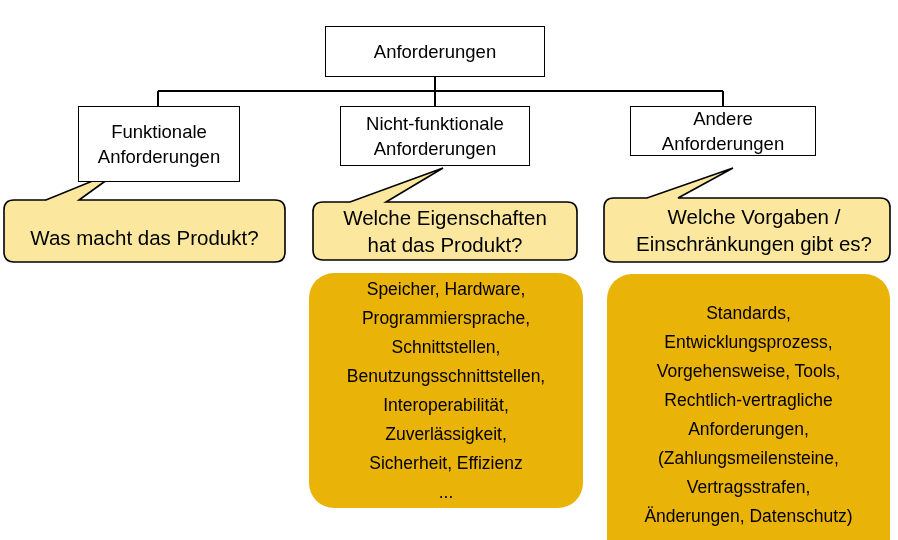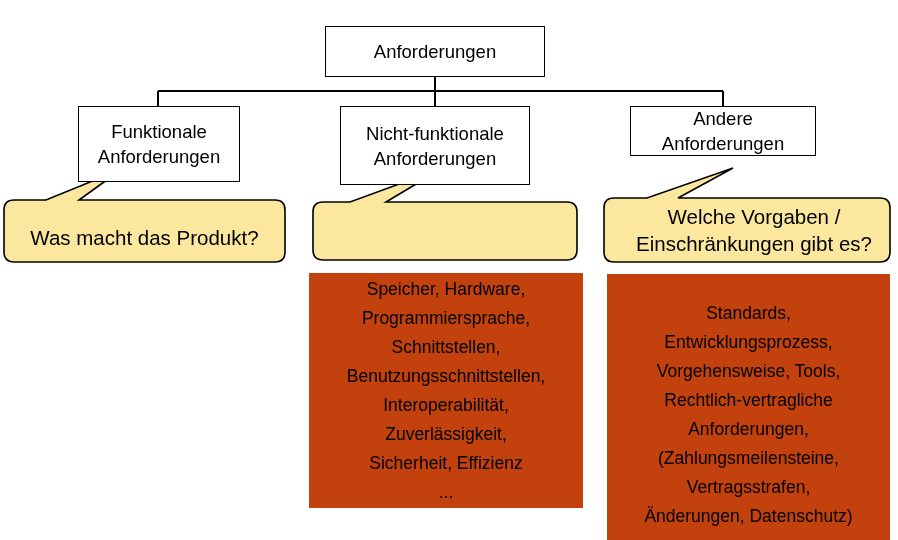--- a/index.html
+++ b/index.html
@@ -53,25 +53,26 @@
     align-items: center;
     justify-content: center;
     text-align: center;
     font-size: 20.5px;
     line-height: 27px;
     white-space: pre-line;
   }
   .panel {
     position: absolute;
     box-sizing: border-box;
-    background: #c2410c;
+    background: #eab308;
     display: flex;
     align-items: center;
     justify-content: center;
     text-align: center;
+    border-radius: 25px;
   }
   .panel-text {
     font-size: 17.5px;
     line-height: 29px;
     white-space: pre-line;
   }
 </style>
 </head>
 <body>
 
@@ -90,32 +91,34 @@
 
   <div class="node-box" style="left:325px; top:26px; width:220px; height:51px;">
     <div class="node-label">Anforderungen</div>
   </div>
 
   <div class="node-box" style="left:78px; top:106px; width:162px; height:76px;">
     <div class="node-label">Funktionale
 Anforderungen</div>
   </div>
 
-  <div class="node-box" style="left:340px; top:106px; width:190px; height:79px;">
+  <div class="node-box" style="left:340px; top:106px; width:190px; height:60px;">
     <div class="node-label">Nicht-funktionale
 Anforderungen</div>
   </div>
 
   <div class="node-box" style="left:630px; top:106px; width:186px; height:50px;">
     <div class="node-label">Andere
 Anforderungen</div>
   </div>
 
   <div class="bubble-text" style="left:4px; top:200px; width:281px; height:74px;">Was macht das Produkt?</div>
 
+  <div class="bubble-text" style="left:313px; top:202px; width:264px; height:58px;">Welche Eigenschaften
+hat das Produkt?</div>
 
   <div class="bubble-text" style="left:604px; top:198px; width:300px; height:64px;">Welche Vorgaben /
 Einschränkungen gibt es?</div>
 
   <div class="panel" style="left:309px; top:273px; width:274px; height:235px;">
     <div class="panel-text">Speicher, Hardware,
 Programmiersprache,
 Schnittstellen,
 Benutzungsschnittstellen,
 Interoperabilität,

